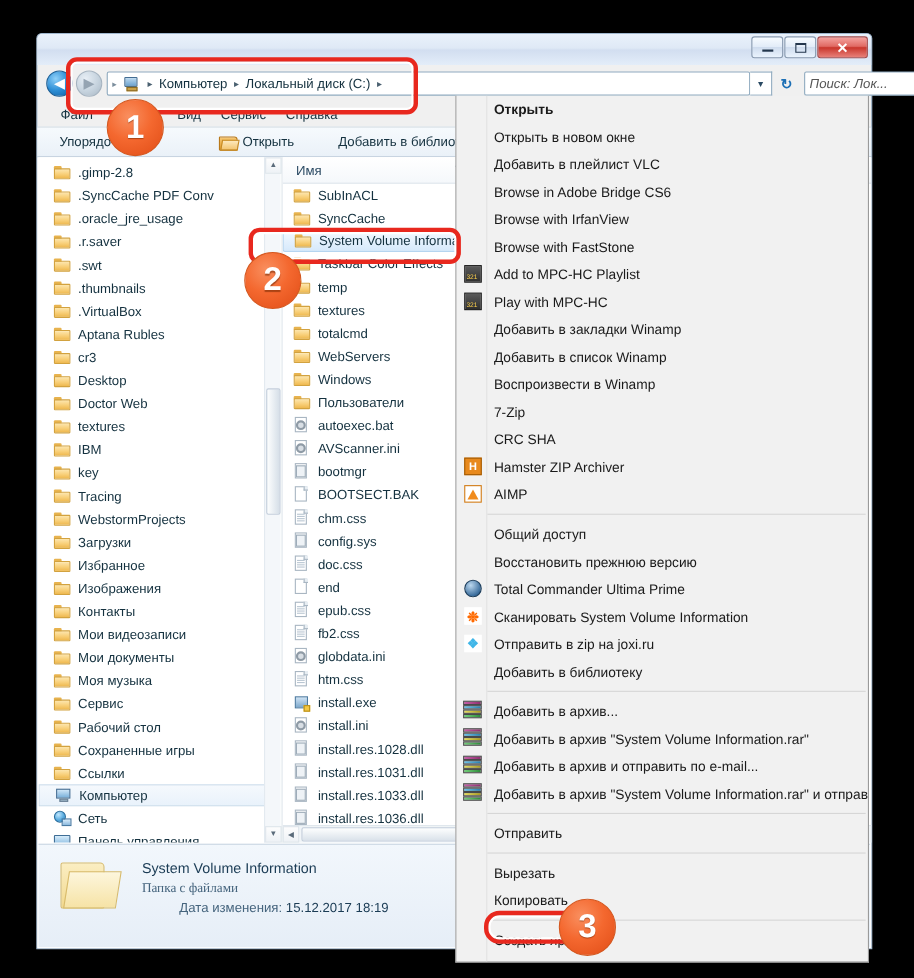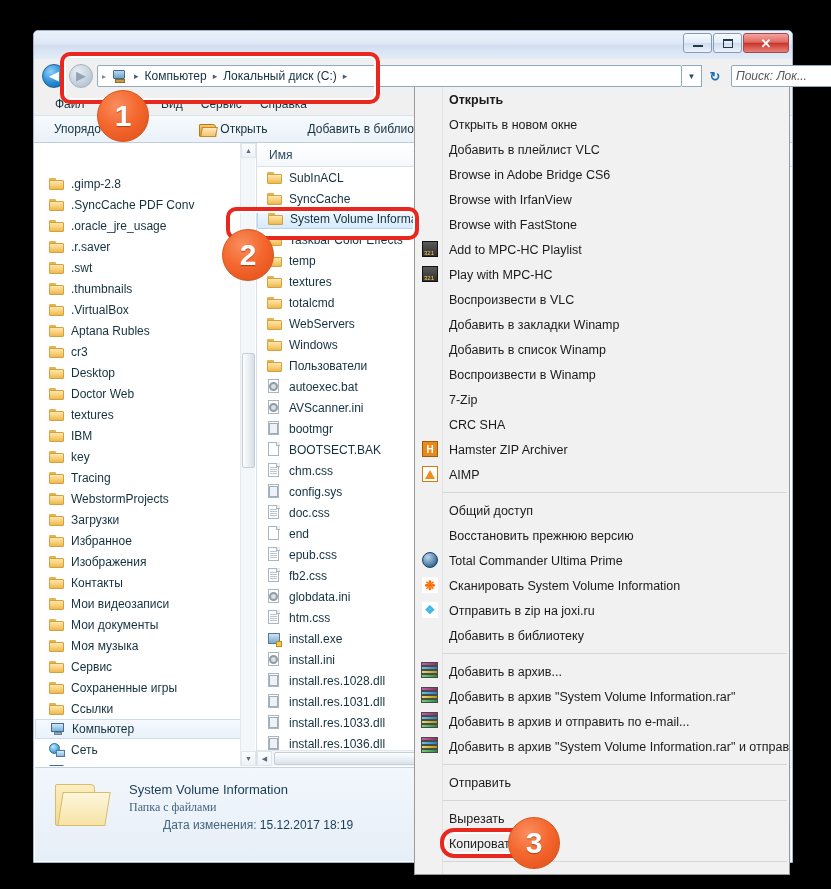--- a/index.html
+++ b/index.html
@@ -121,21 +121,21 @@
 
   
   #content {
     position: absolute; left: 0; top: 112px; right: 0; bottom: 0;
     background: #fff;
   }
   #navpane {
     position: absolute; left: 1px; top: 0; width: 221px; bottom: 96px;
     background: #fff; overflow: hidden;
   }
-  .tree { padding-top: 18px; margin-top: 12px; }
+  .tree { padding-top: 3px; }
   .tnode {
     display: flex; align-items: center; height: 21px; padding-left: 14px;
     font-size: 12px; color: #14313f; white-space: nowrap;
   }
   .tnode.sel { background: linear-gradient(to bottom,#f5f9fd,#e9f2fb); border: 1px solid #cbdcec; height:20px; margin-right:6px;}
   .ficon { width: 16px; height: 14px; margin-right: 6px; position: relative; flex:0 0 auto; }
   .ficon .tab { position:absolute; left:0; top:1px; width:7px; height:3px; background:#e8b34e; border-radius:1px 1px 0 0;}
   .ficon .body { position:absolute; left:0; top:3px; width:15px; height:10px;
      background:linear-gradient(to bottom,#fde6ae 0%, #f8cf78 55%, #eeb84f 100%);
      border:1px solid #d2a23f; border-radius:1px;}
@@ -497,20 +497,27 @@
                 <span class="tab"></span>
                 <span class="body"></span>
               </span>
               <span>Сервис</span>
             </div>
             <div class="tnode">
               <span class="ficon">
                 <span class="tab"></span>
                 <span class="body"></span>
               </span>
+              <span>Рабочий стол</span>
+            </div>
+            <div class="tnode">
+              <span class="ficon">
+                <span class="tab"></span>
+                <span class="body"></span>
+              </span>
               <span>Сохраненные игры</span>
             </div>
             <div class="tnode">
               <span class="ficon">
                 <span class="tab"></span>
                 <span class="body"></span>
               </span>
               <span>Ссылки</span>
             </div>
             <div class="tnode sel">
@@ -813,23 +820,20 @@
         </div>
         <div class="citem">
           <span class="cicon ic-mpc"></span>
           <span>Add to MPC-HC Playlist</span>
         </div>
         <div class="citem">
           <span class="cicon ic-mpc"></span>
           <span>Play with MPC-HC</span>
         </div>
         <div class="citem">
-          <span>Воспроизвести в VLC</span>
-        </div>
-        <div class="citem">
           <span>Добавить в закладки Winamp</span>
         </div>
         <div class="citem">
           <span>Добавить в список Winamp</span>
         </div>
         <div class="citem">
           <span>Воспроизвести в Winamp</span>
         </div>
         <div class="citem">
           <span>7-Zip</span>

